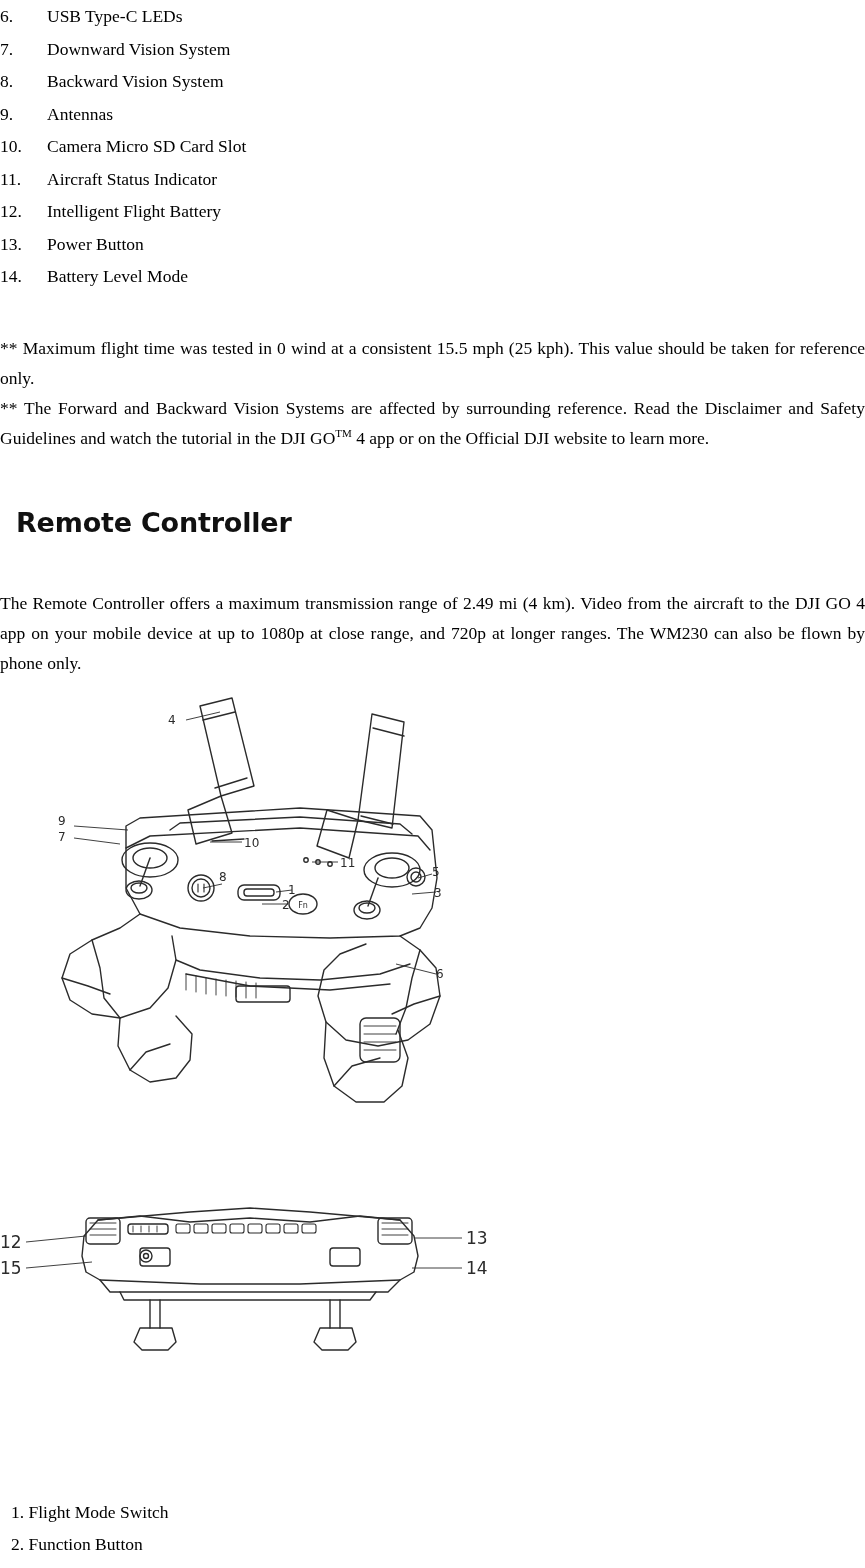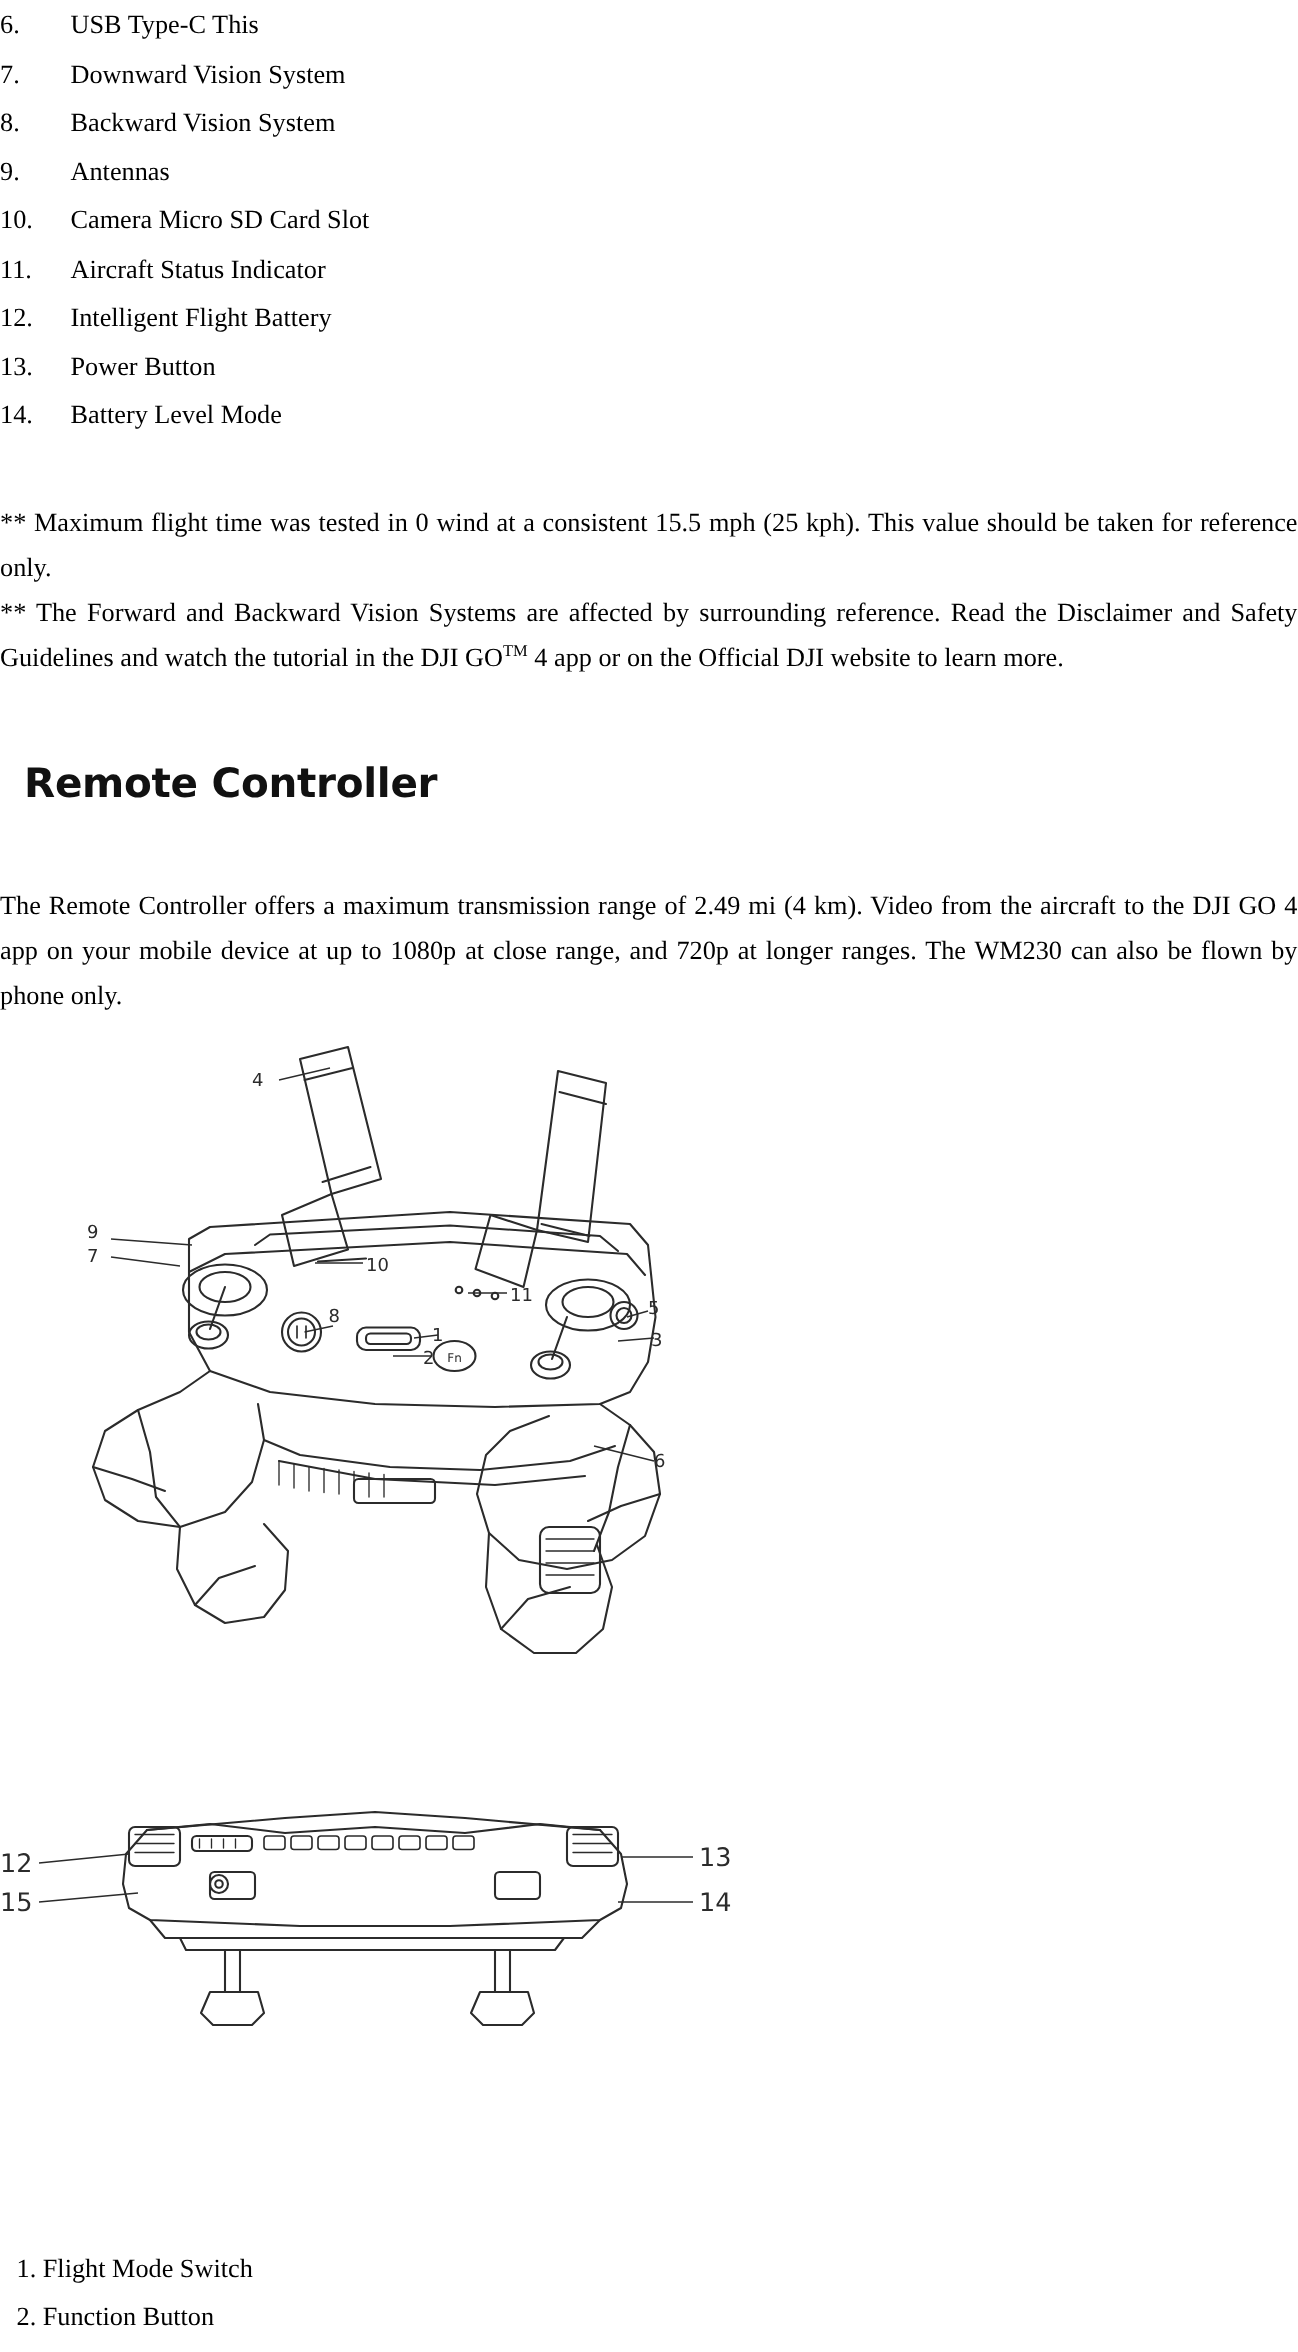--- a/index.html
+++ b/index.html
@@ -81,21 +81,21 @@
   .fig svg { display: block; }
 </style>
 </head>
 <body>
 
 <div class="page">
 
   <div class="content">
 
     <ul class="numlist" style="margin-top:0px;">
-      <li><span class="num">6.</span><span>USB Type-C This</span></li>
+      <li><span class="num">6.</span><span>USB Type-C LEDs</span></li>
       <li><span class="num">7.</span><span>Downward Vision System</span></li>
       <li><span class="num">8.</span><span>Backward Vision System</span></li>
       <li><span class="num">9.</span><span>Antennas</span></li>
       <li><span class="num">10.</span><span>Camera Micro SD Card Slot</span></li>
       <li><span class="num">11.</span><span>Aircraft Status Indicator</span></li>
       <li><span class="num">12.</span><span>Intelligent Flight Battery</span></li>
       <li><span class="num">13.</span><span>Power Button</span></li>
       <li><span class="num">14.</span><span>Battery Level Mode</span></li>
     </ul>
 

